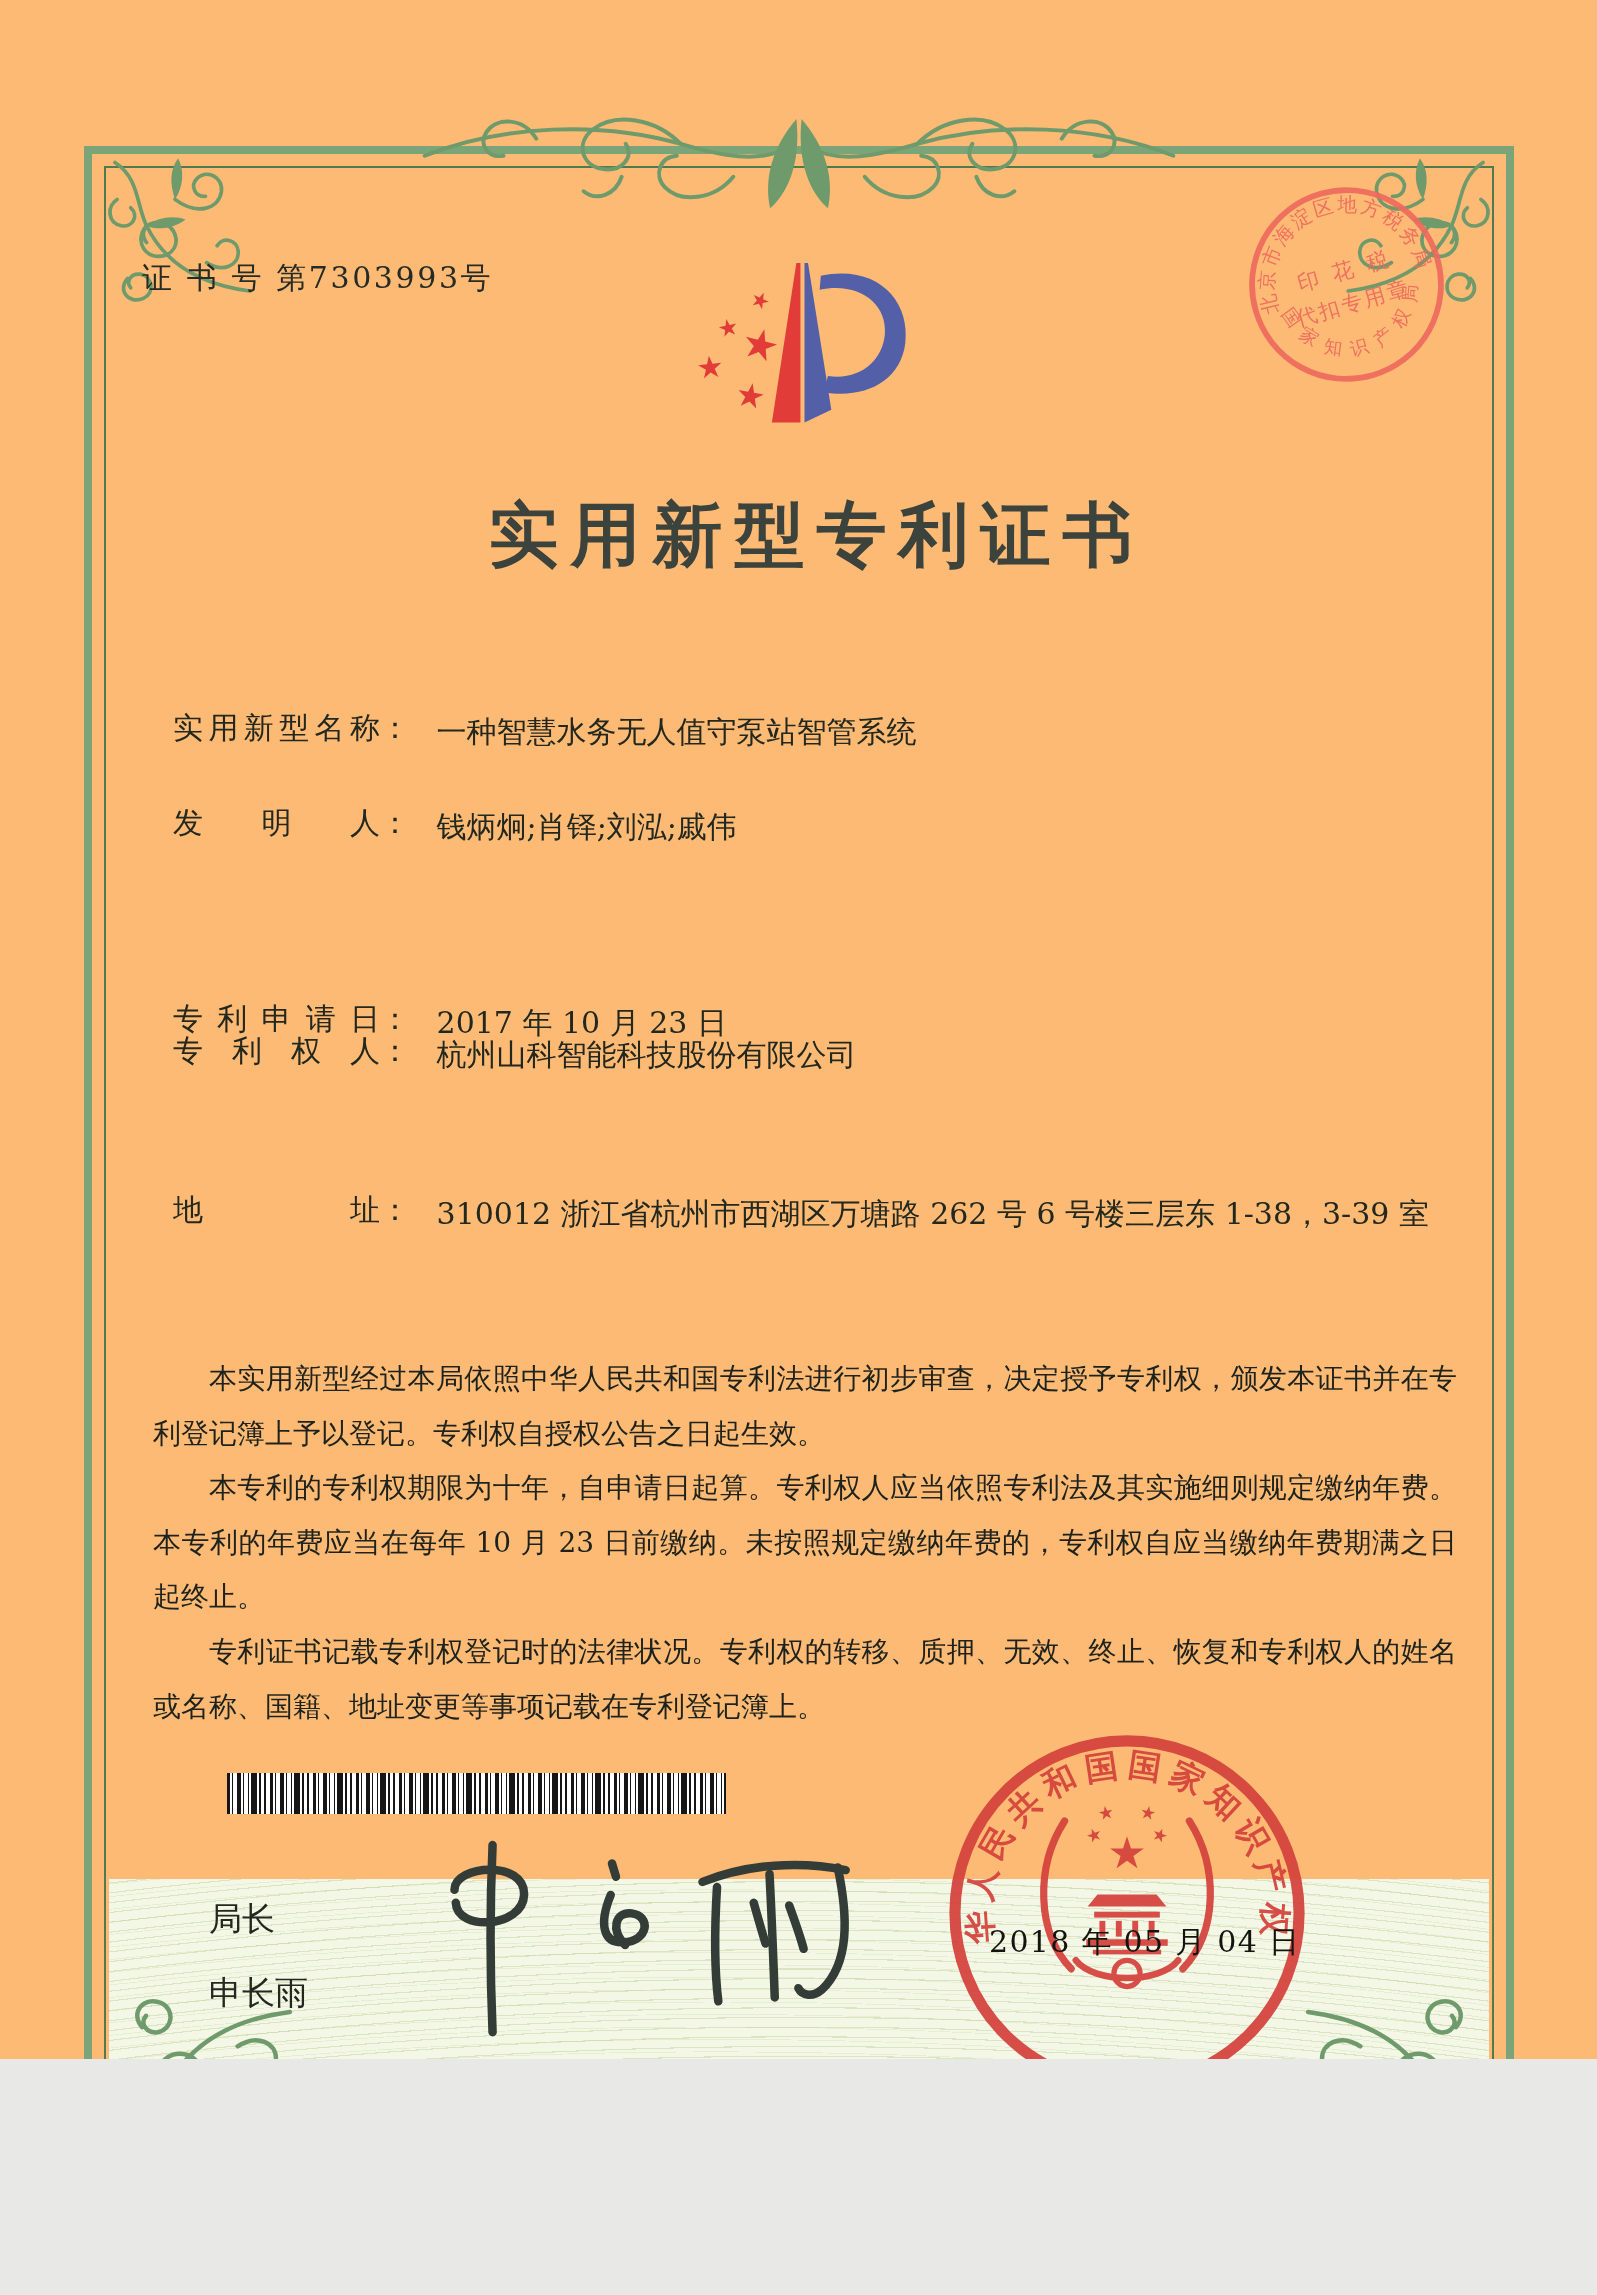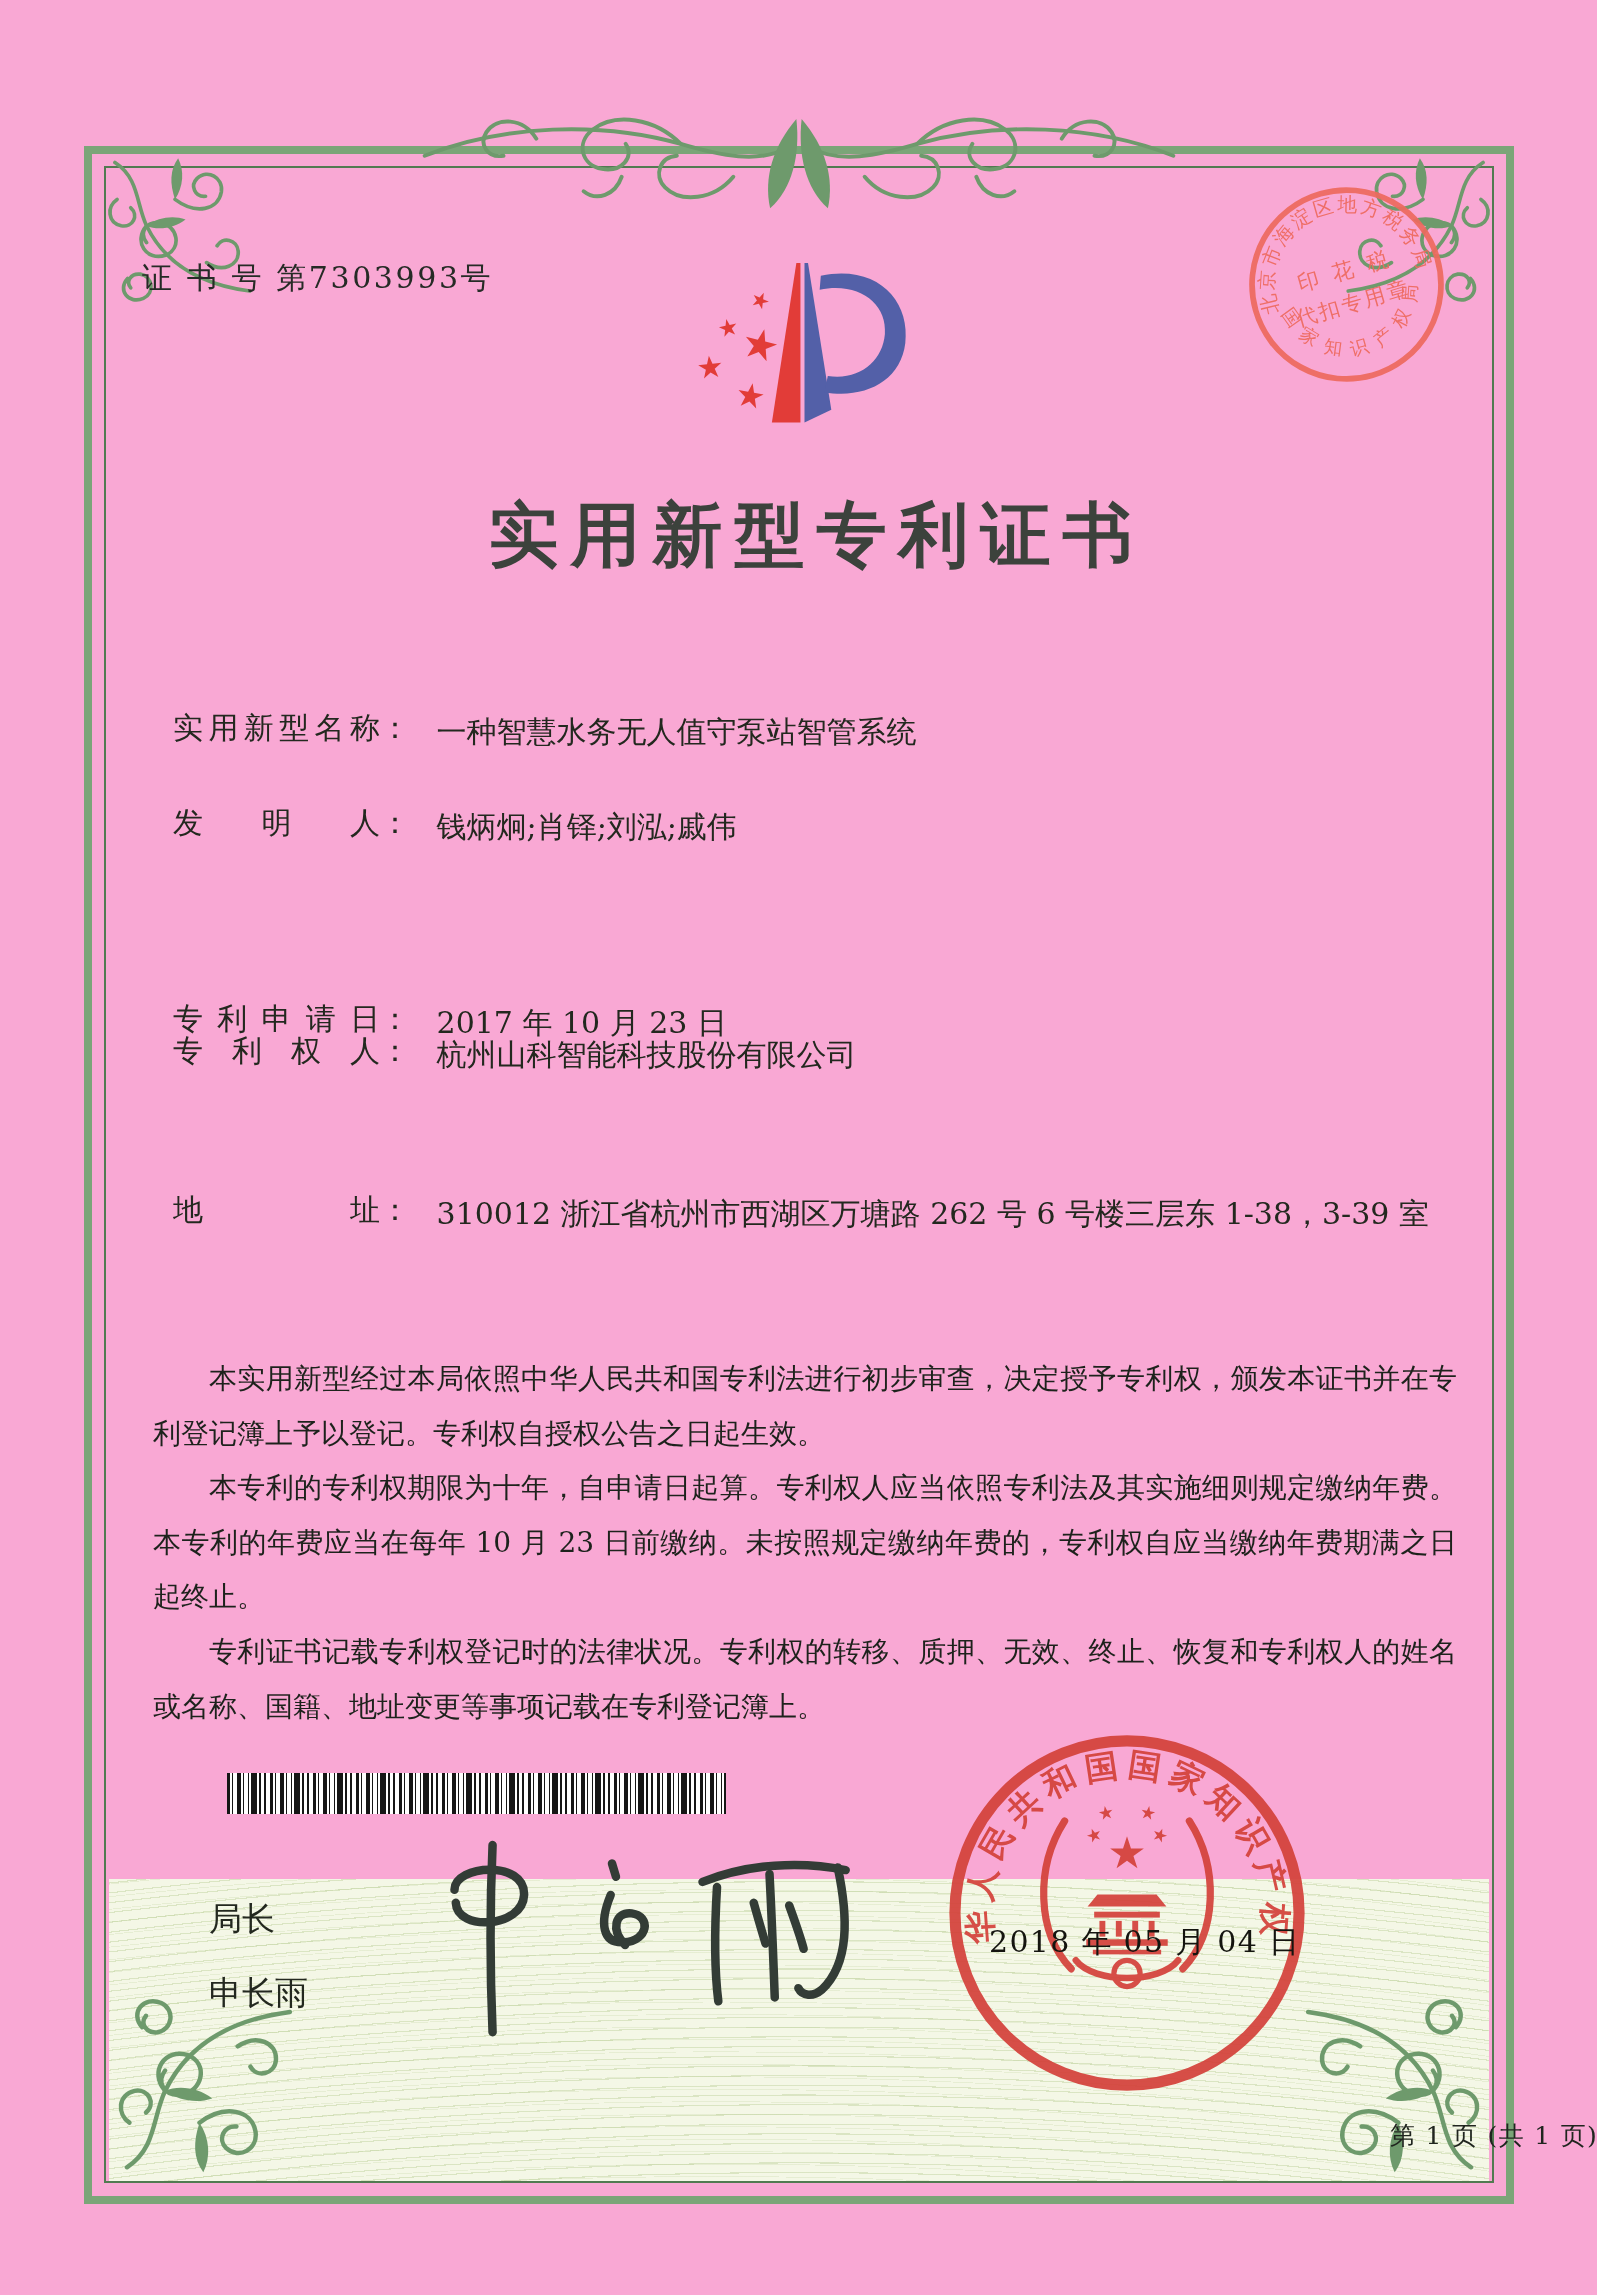--- a/index.html
+++ b/index.html
@@ -1,19 +1,19 @@
 <!DOCTYPE html>
 <html style="font-size:10.5px"><head>
 <meta charset="utf-8">
 <style>
   * { margin:0; padding:0; box-sizing:border-box; }
   html,body { background:#e8e8e6; }
   .page{
-    position:relative; width:1598px; height:2295px; margin:0 auto;
-    background:#f9a8d4; overflow:hidden;
+    position:relative; width:1598px; height:2059px; margin:0 auto;
+    background:#fdba74; overflow:hidden;
     font-family:"DejaVu Serif","Liberation Serif",serif; color:#20251f;
   }
   
   .frame-outer{ position:absolute; left:84px; top:146px; width:1430px; height:2058px;
     border:8.5px solid #7ba578; z-index:2; }
   .frame-inner{ position:absolute; left:104px; top:166px; width:1390px; height:2017px;
     border:2.6px solid #527a51; z-index:2; }
   .waves{ position:absolute; left:109px; top:1879px; width:1380px; height:302px; z-index:1;
     background:
       repeating-radial-gradient(1708px 1183px at 50% 2825px, rgba(158,186,112,.30) 0 1.6px, rgba(158,186,112,0) 1.6px 14px),

